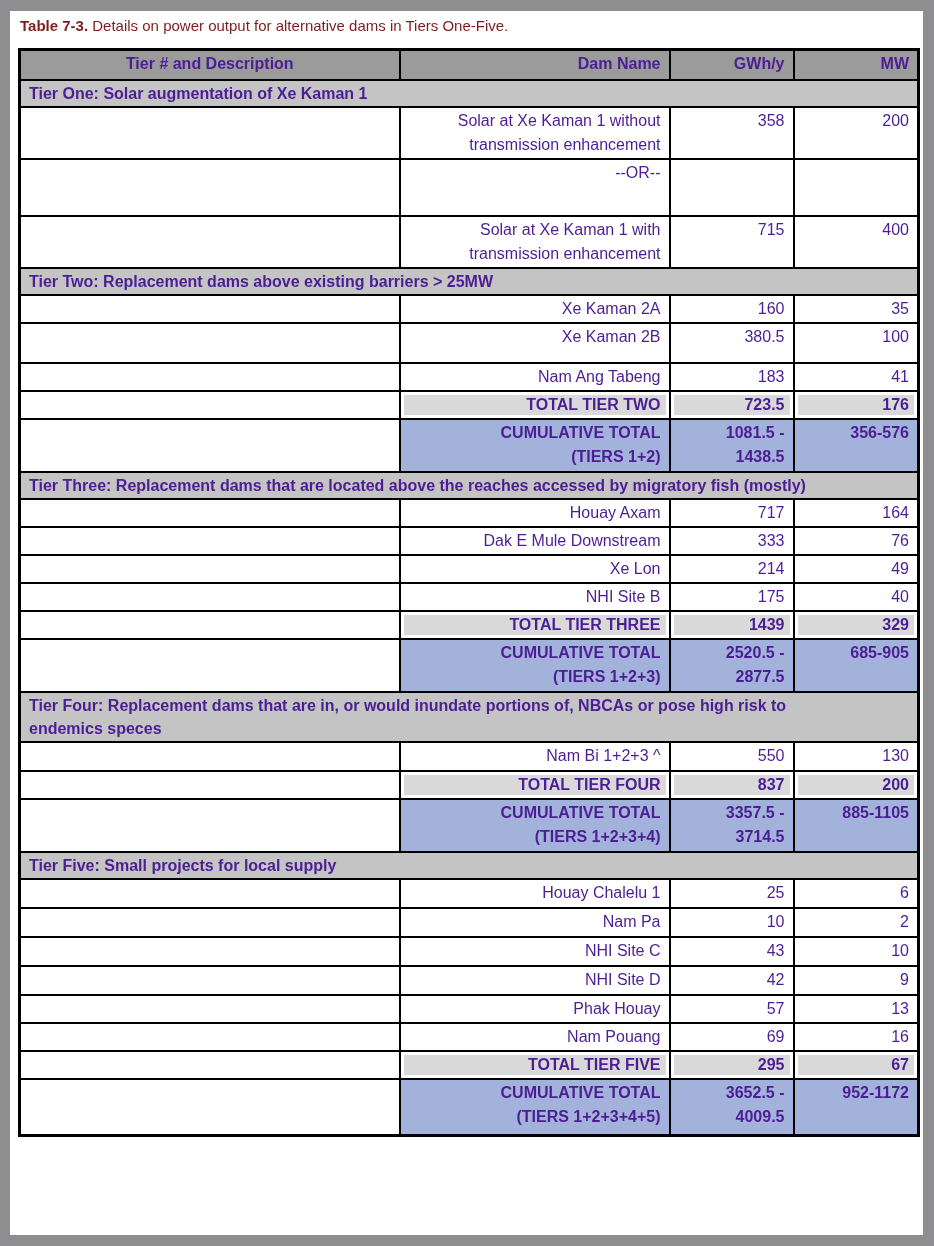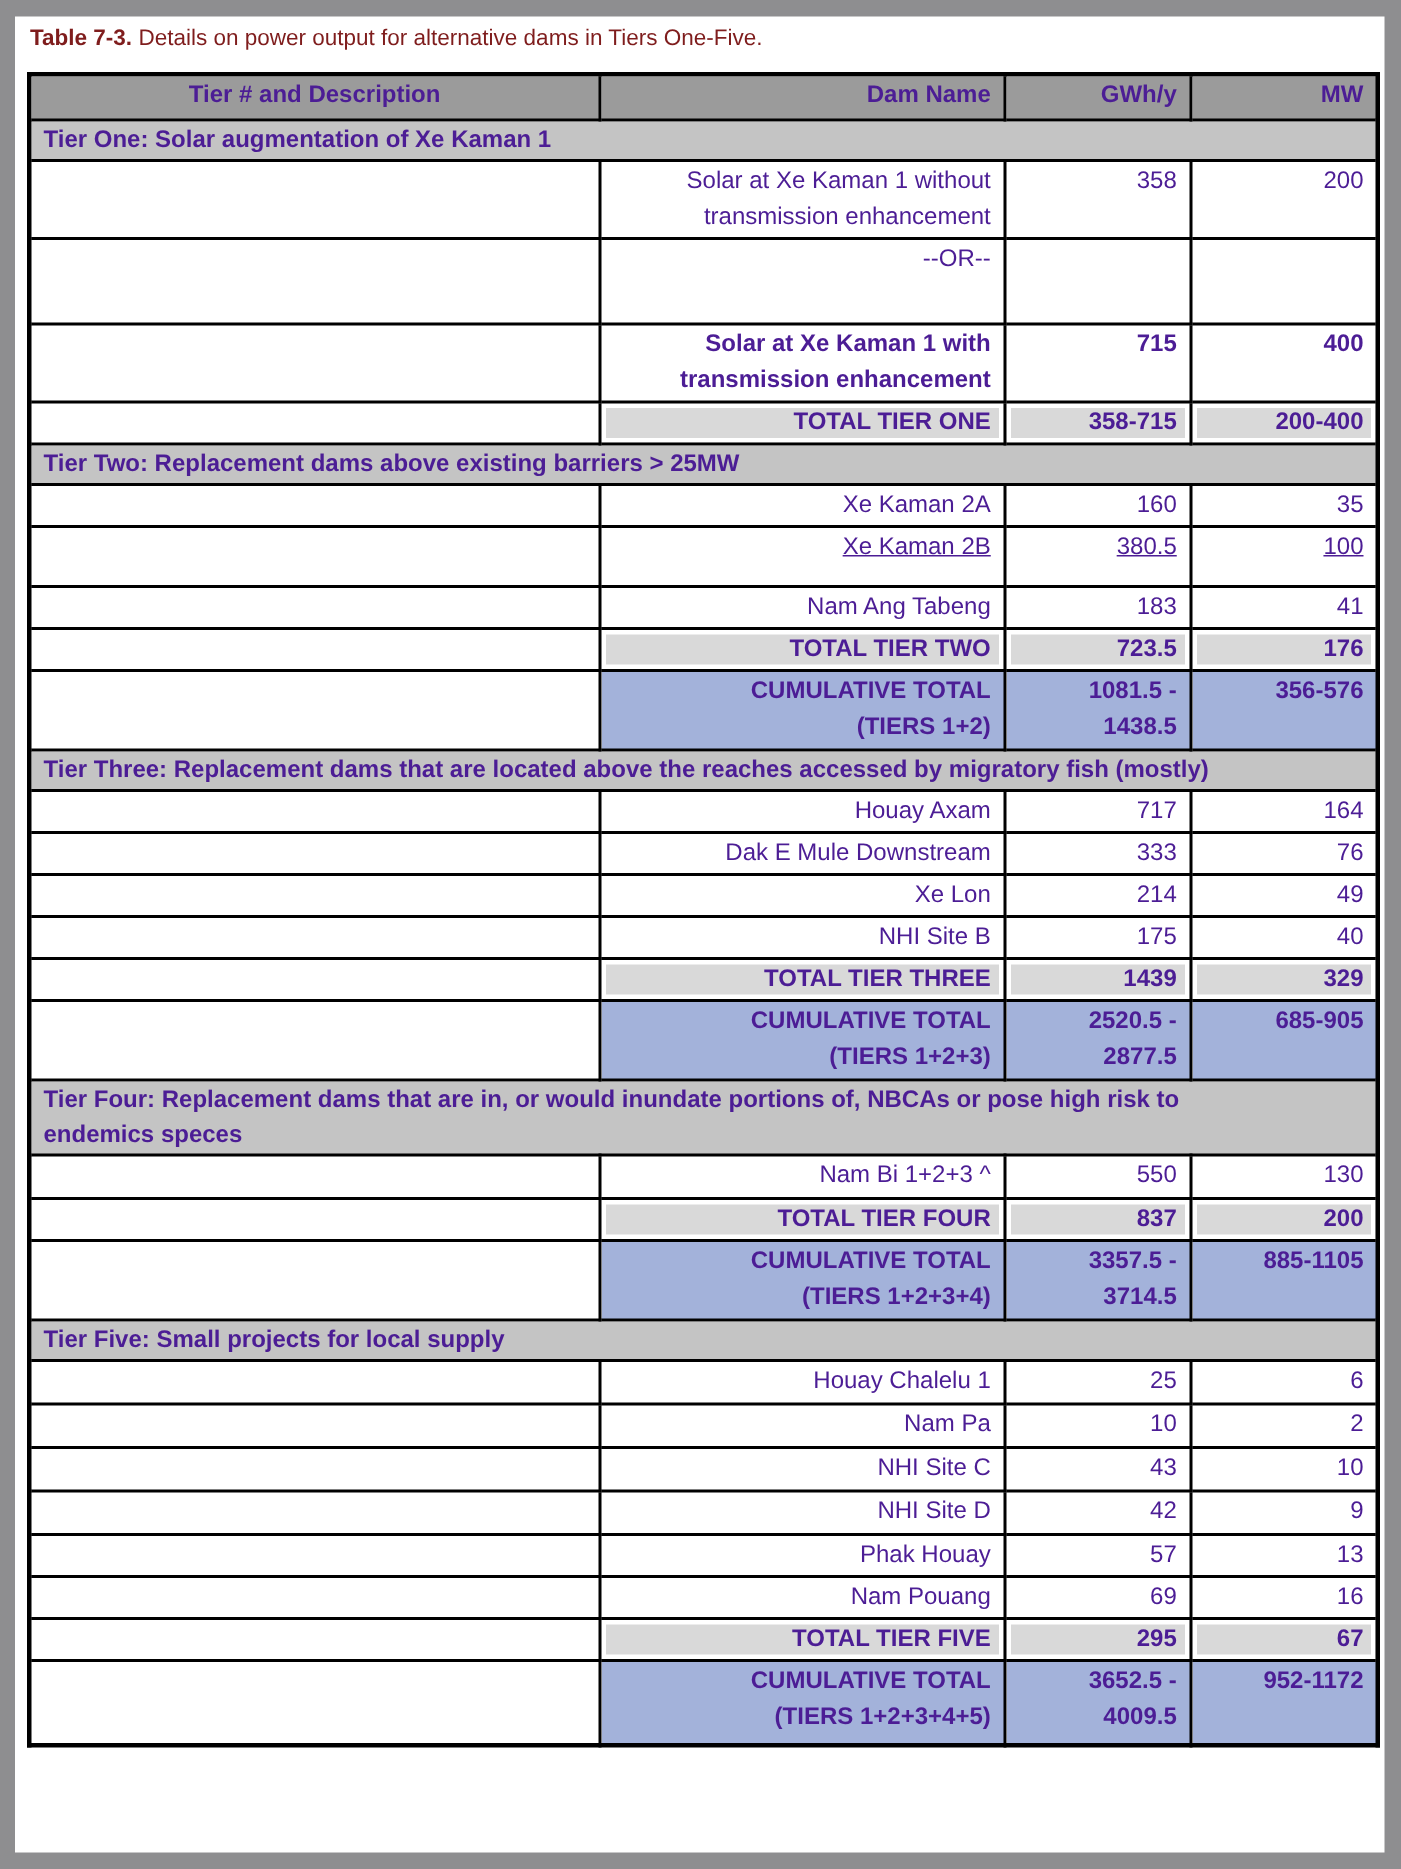--- a/index.html
+++ b/index.html
@@ -113,43 +113,37 @@
 transmission enhancement</td>
           <td class="num-cell">358</td>
           <td class="num-cell">200</td>
         </tr>
         <tr class="dam-row" style="height: 57px;">
           <td class="desc-cell"></td>
           <td class="dam-cell">--OR--</td>
           <td class="num-cell"></td>
           <td class="num-cell"></td>
         </tr>
-        <tr class="dam-row" style="height: 52px; font-weight: bold;">
+        <tr class="dam-row" style="height: 52px;">
           <td class="desc-cell"></td>
           <td class="dam-cell">Solar at Xe Kaman 1 with
 transmission enhancement</td>
           <td class="num-cell">715</td>
           <td class="num-cell">400</td>
         </tr>
-        <tr class="tier-total" style="height: 27px;">
-          <td class="desc-cell"></td>
-          <td class="dam-cell fill">TOTAL TIER ONE</td>
-          <td class="num-cell fill">358-715</td>
-          <td class="num-cell fill">200-400</td>
-        </tr>
         <tr style="height: 26px;">
           <td colspan="4" class="section">Tier Two:  Replacement dams above existing barriers &gt; 25MW</td>
         </tr>
         <tr class="dam-row" style="height: 28px;">
           <td class="desc-cell"></td>
           <td class="dam-cell">Xe Kaman 2A</td>
           <td class="num-cell">160</td>
           <td class="num-cell">35</td>
         </tr>
-        <tr class="dam-row" style="height: 40px; text-decoration: underline;">
+        <tr class="dam-row" style="height: 40px;">
           <td class="desc-cell"></td>
           <td class="dam-cell">Xe Kaman 2B</td>
           <td class="num-cell">380.5</td>
           <td class="num-cell">100</td>
         </tr>
         <tr class="dam-row" style="height: 16px;">
           <td class="desc-cell"></td>
           <td class="dam-cell">Nam Ang Tabeng</td>
           <td class="num-cell">183</td>
           <td class="num-cell">41</td>

